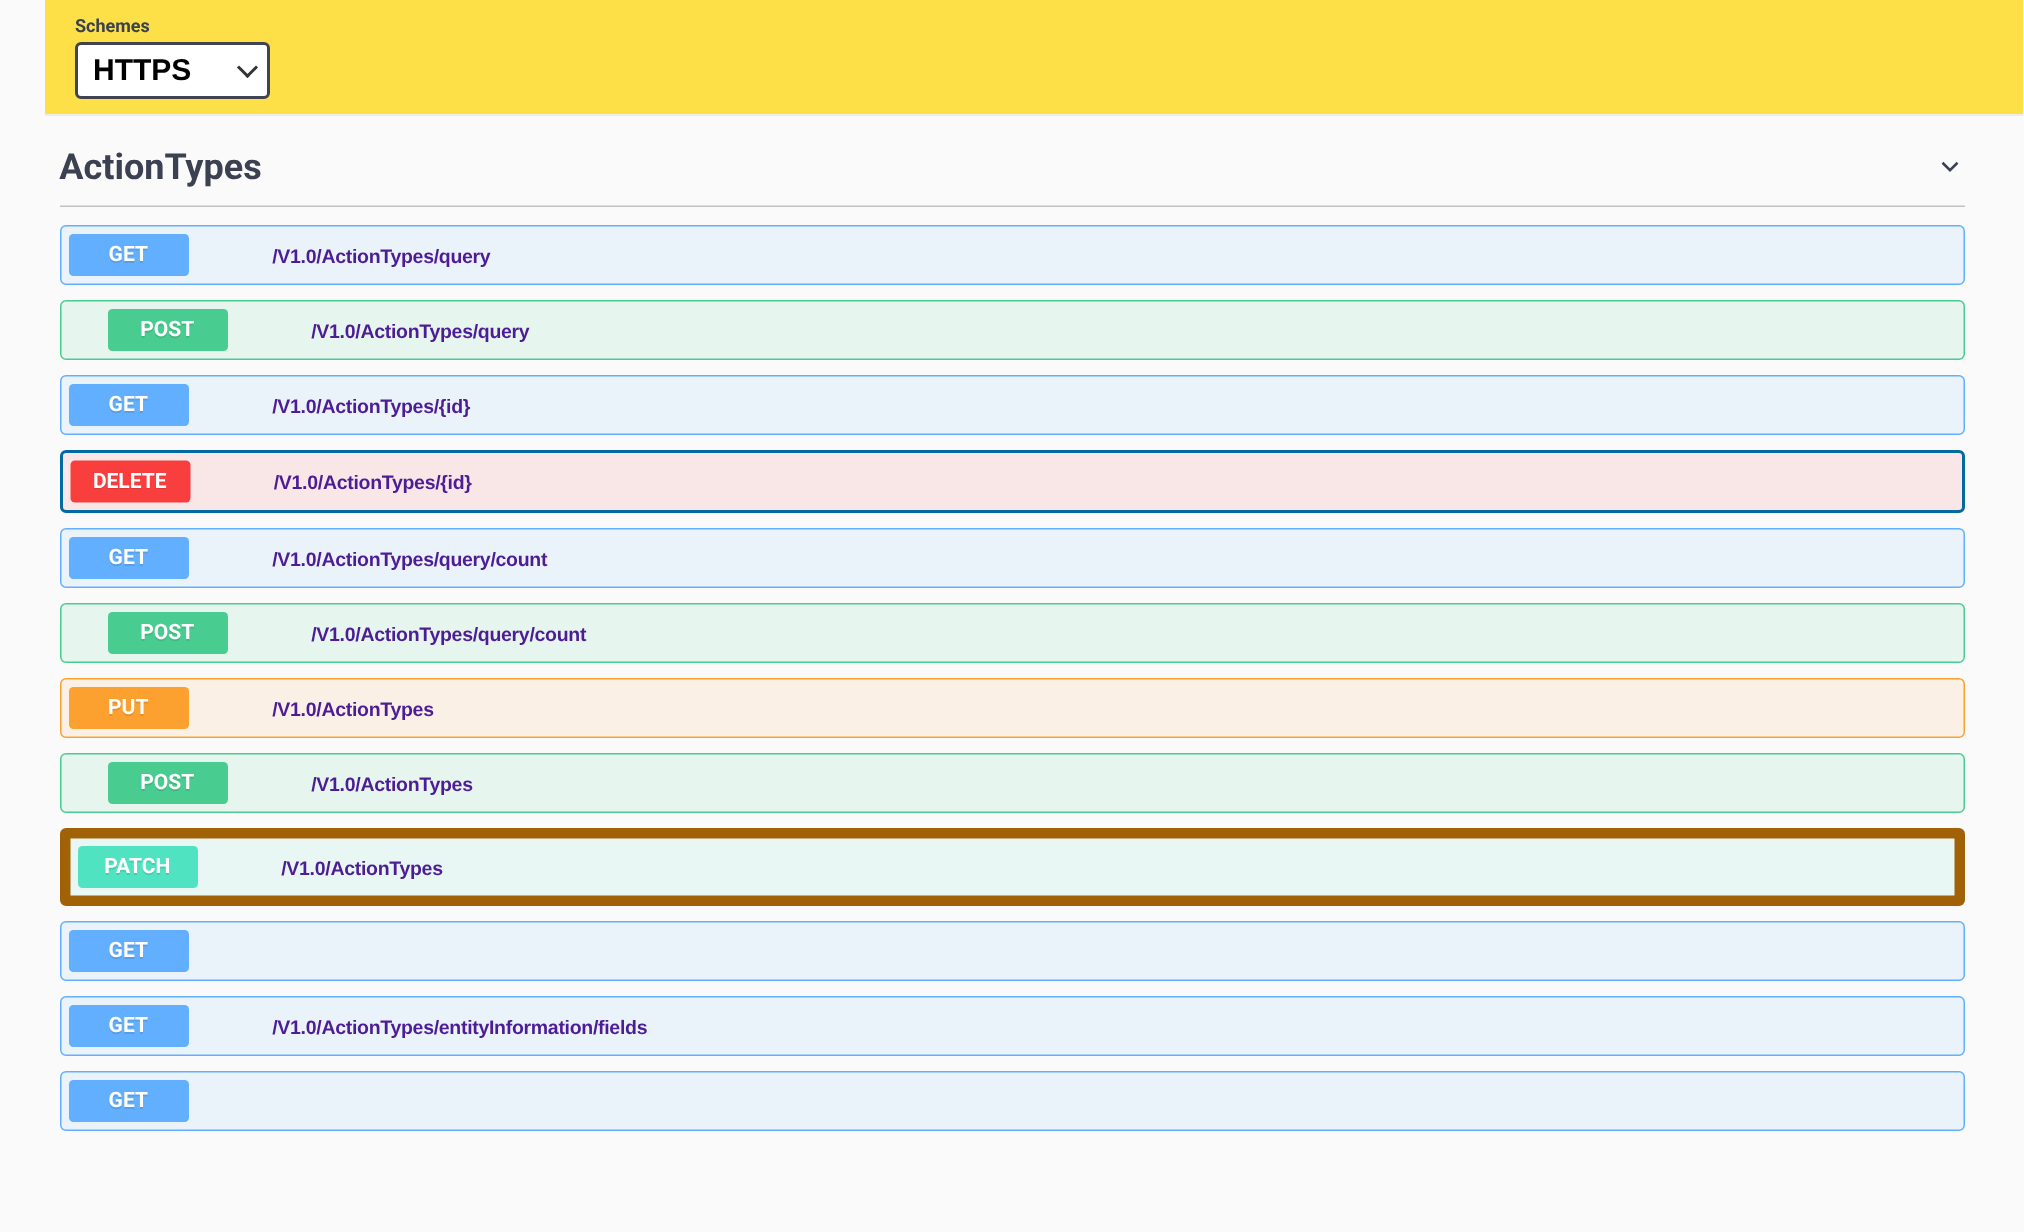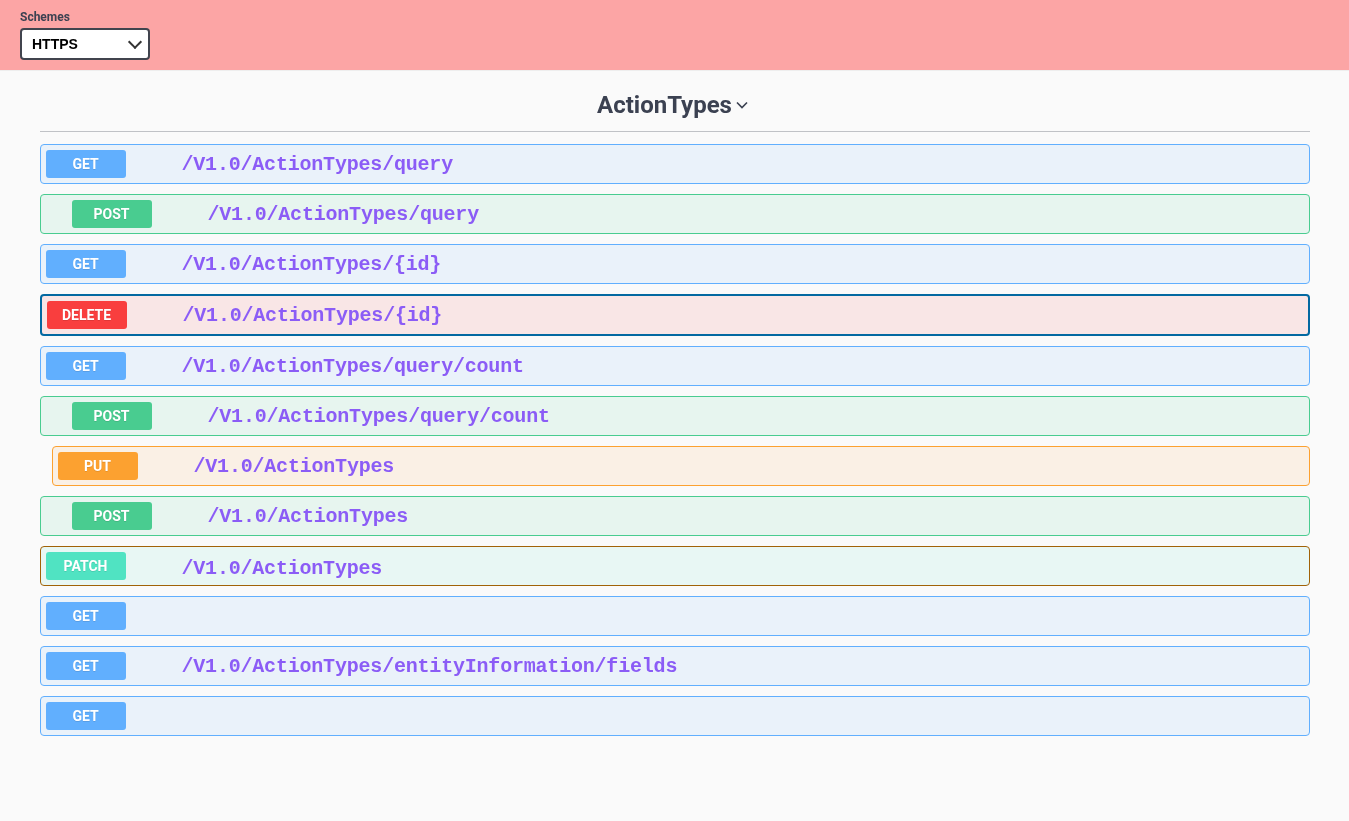--- a/index.html
+++ b/index.html
@@ -1,38 +1,38 @@
 <!DOCTYPE html>
 <html><head>
 <meta charset="utf-8">
 <style>
 * { box-sizing: border-box; margin: 0; padding: 0; }
 body { font-family: -apple-system, BlinkMacSystemFont, "Segoe UI", Roboto, sans-serif; background: #fafafa; }
-.top-bar { background: #fca5a5; padding: 10px 20px; border-bottom: 1px solid #eee; }
+.top-bar { background: #fde047; padding: 10px 20px; border-bottom: 1px solid #eee; margin-left: 30px; }
 .schemes-label { font-size: 12px; font-weight: 700; color: #3b4151; display: block; margin-bottom: 4px; }
-.schemes-select { border: 2px solid #41444e; border-radius: 4px; padding: 6px 28px 6px 10px; font-size: 14px; font-weight: 700; background: #fff; appearance: none; position: relative; min-width: 130px; }
+.schemes-select { border: 2px solid #41444e; border-radius: 4px; padding: 6px 28px 6px 10px; font-size: 20px; font-weight: 700; background: #fff; appearance: none; position: relative; min-width: 130px; }
 .select-wrap { position: relative; display: inline-block; }
 .select-wrap::after { content: ""; position: absolute; right: 10px; top: 50%; width: 8px; height: 8px; border-right: 2px solid #333; border-bottom: 2px solid #333; transform: translateY(-70%) rotate(45deg); pointer-events: none; }
 .container { max-width: 1310px; margin: 0 auto; padding: 0 20px 20px; }
-.section-header { display: flex; align-items: center; justify-content: center; padding: 20px 0 12px; border-bottom: 1px solid rgba(59,65,81,.3); margin-bottom: 12px; cursor: pointer; }
+.section-header { display: flex; align-items: center; justify-content: space-between; padding: 20px 0 12px; border-bottom: 1px solid rgba(59,65,81,.3); margin-bottom: 12px; cursor: pointer; }
 .section-title { font-size: 24px; font-weight: 700; color: #3b4151; }
 .chevron { width: 20px; height: 20px; }
 .chevron svg { width: 100%; height: 100%; }
 .op { display: flex; align-items: center; border-radius: 4px; margin-bottom: 10px; padding: 5px; cursor: pointer; gap: 44px; }
 .op-method { font-size: 14px; font-weight: 700; color: #fff; border-radius: 3px; min-width: 80px; text-align: center; padding: 6px 0; text-shadow: 0 1px 0 rgba(0,0,0,.1); }
-.op-path { font-family: Liberation Mono, monospace; font-size: 20px; font-weight: 600; color: #8b5cf6; padding: 0 12px; letter-spacing: -0.2px; word-spacing: -1px; }
+.op-path { font-family: Liberation Sans, sans-serif; font-size: 13px; font-weight: 600; color: #4c1d95; padding: 0 12px; letter-spacing: -0.2px; word-spacing: -1px; }
 .op.get { background: rgba(97,175,254,.1); border: 1px solid #61affe; }
 .op.get .op-method { background: #61affe; }
 .op.post { background: rgba(73,204,144,.1); border: 1px solid #49cc90; padding-left: 31px; }
 .op.post .op-method { background: #49cc90; }
 .op.delete { background: rgba(249,62,62,.1); border: 2px solid #0369a1; }
 .op.delete .op-method { background: #f93e3e; }
-.op.put { background: rgba(252,161,48,.1); border: 1px solid #fca130; margin-left: 12px; }
+.op.put { background: rgba(252,161,48,.1); border: 1px solid #fca130; }
 .op.put .op-method { background: #fca130; }
-.op.patch { background: rgba(80,227,194,.1); border: 1px solid #a16207; align-items: flex-end; }
+.op.patch { background: rgba(80,227,194,.1); border: 7px solid #a16207; }
 .op.patch .op-method { background: #50e3c2; }
 </style>
 </head>
 <body>
 
 <div class="top-bar">
   <label class="schemes-label">Schemes</label>
   <div class="select-wrap">
     <select class="schemes-select">
       <option>HTTPS</option>

